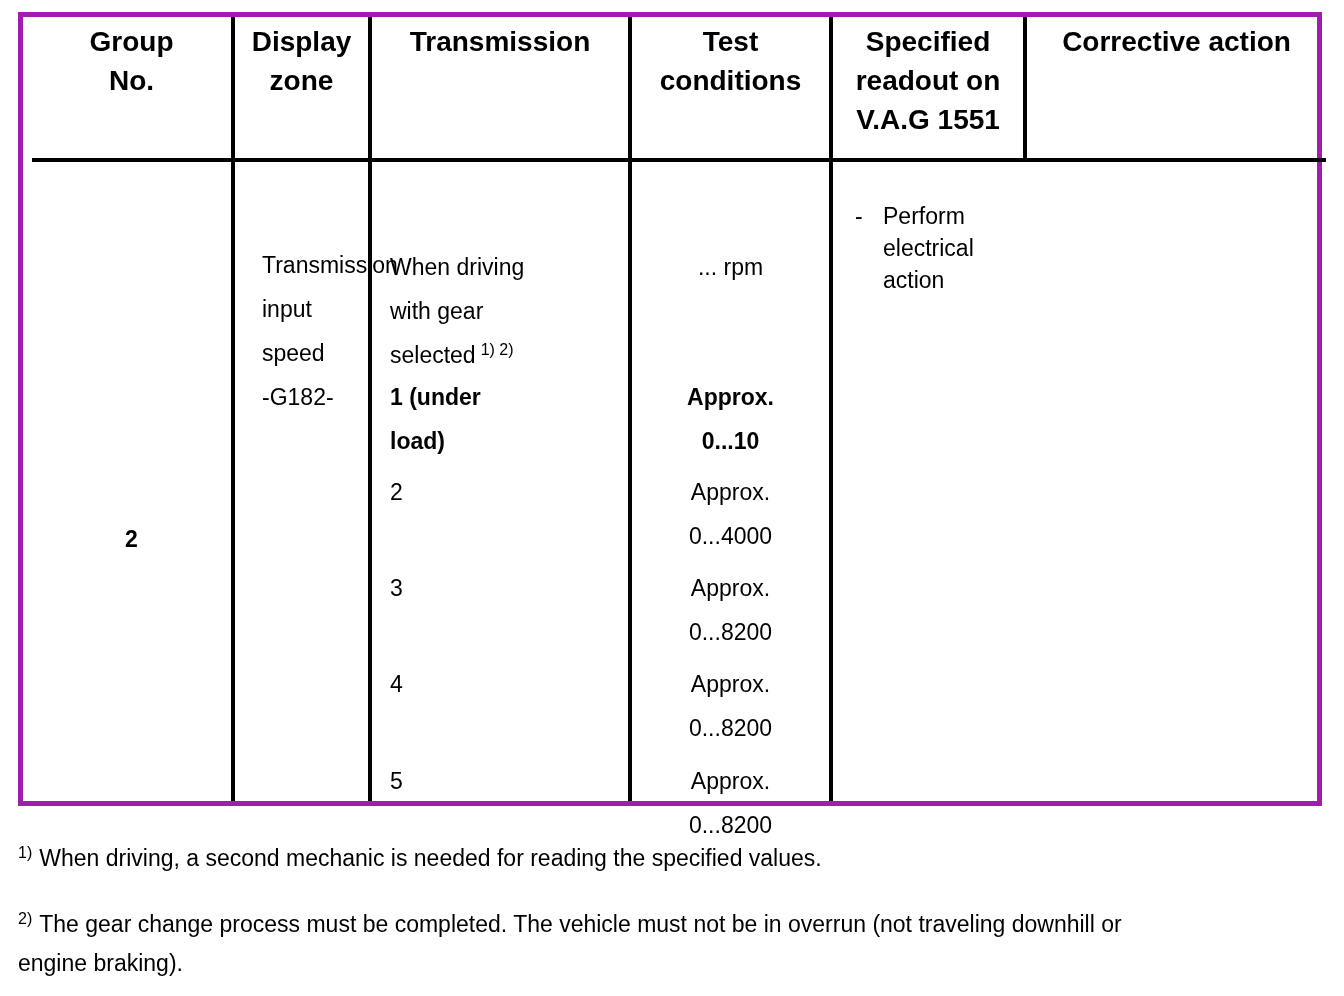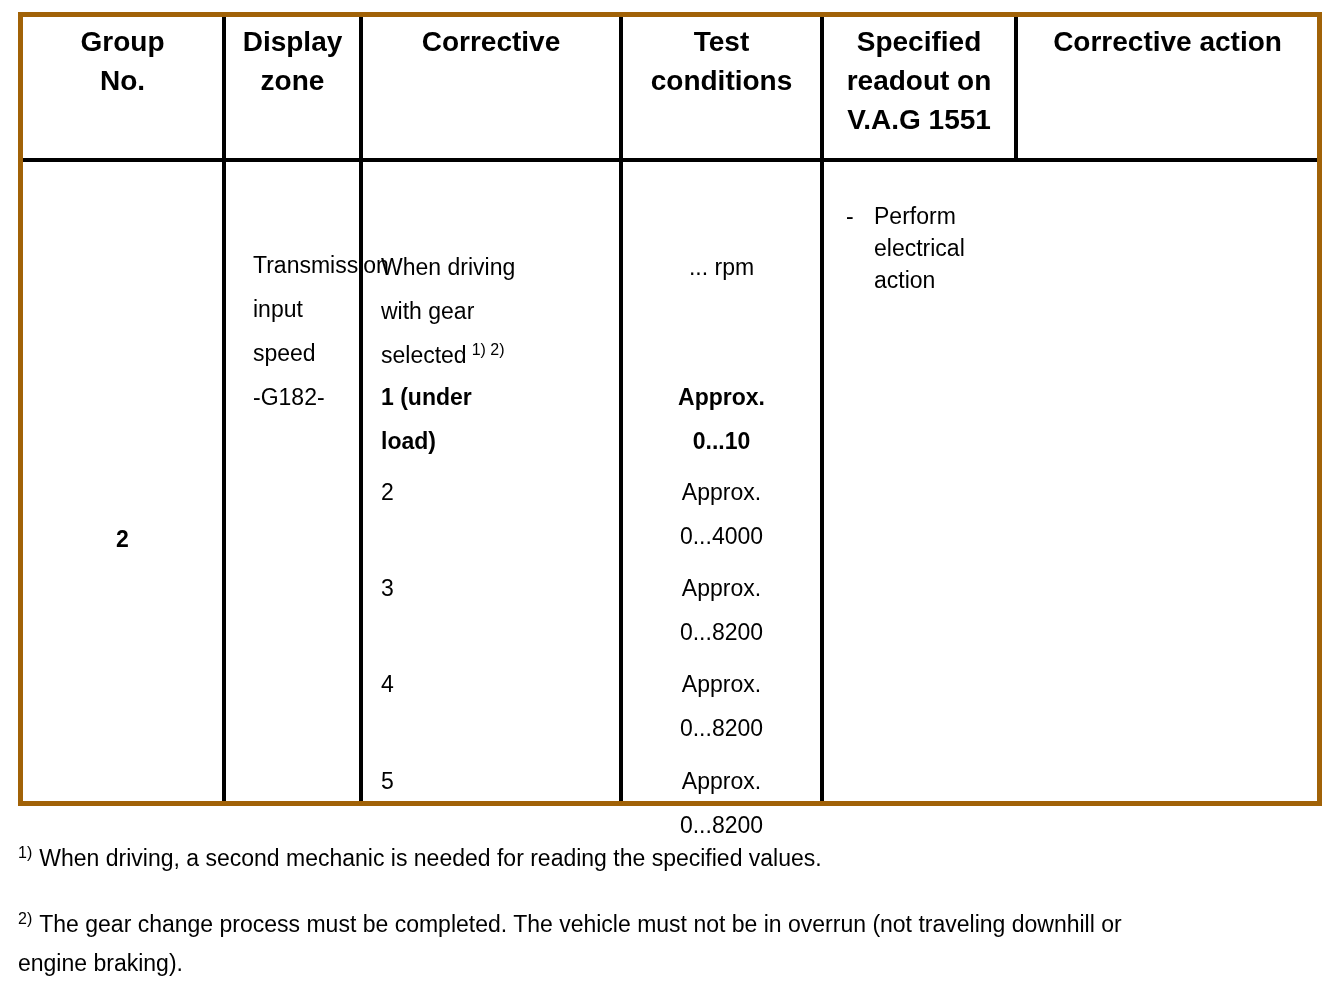--- a/index.html
+++ b/index.html
@@ -11,22 +11,23 @@
     position: relative;
     overflow: hidden;
   }
   .page { position: absolute; inset: 0; }
 
   
   .tbl {
     position: absolute;
     left: 18px; top: 12px;
     width: 1304px; height: 794px;
-    border: 5px solid #a16207;
+    border: 5px solid #a21caf;
     box-sizing: border-box;
+    padding-left: 9px;
   }
   .thead, .tbody {
     display: grid;
     grid-template-columns: 203px 137px 260px 201px 194px 299px;
   }
   .hc, .bc { box-sizing: border-box; border-right: 4px solid #000; position: relative; }
   .hc:last-child, .bc:last-child { border-right: none; }
 
   .hc {
     height: 145px;
@@ -99,21 +100,21 @@
 
 <div class="page">
 
   <div class="tbl">
 
     <div class="thead">
       <div class="hc">Group
 No.</div>
       <div class="hc">Display
 zone</div>
-      <div class="hc">Corrective</div>
+      <div class="hc">Transmission</div>
       <div class="hc">Test
 conditions</div>
       <div class="hc">Specified
 readout on
 V.A.G 1551</div>
       <div class="hc">Corrective action</div>
     </div>
 
     <div class="tbody">
 

